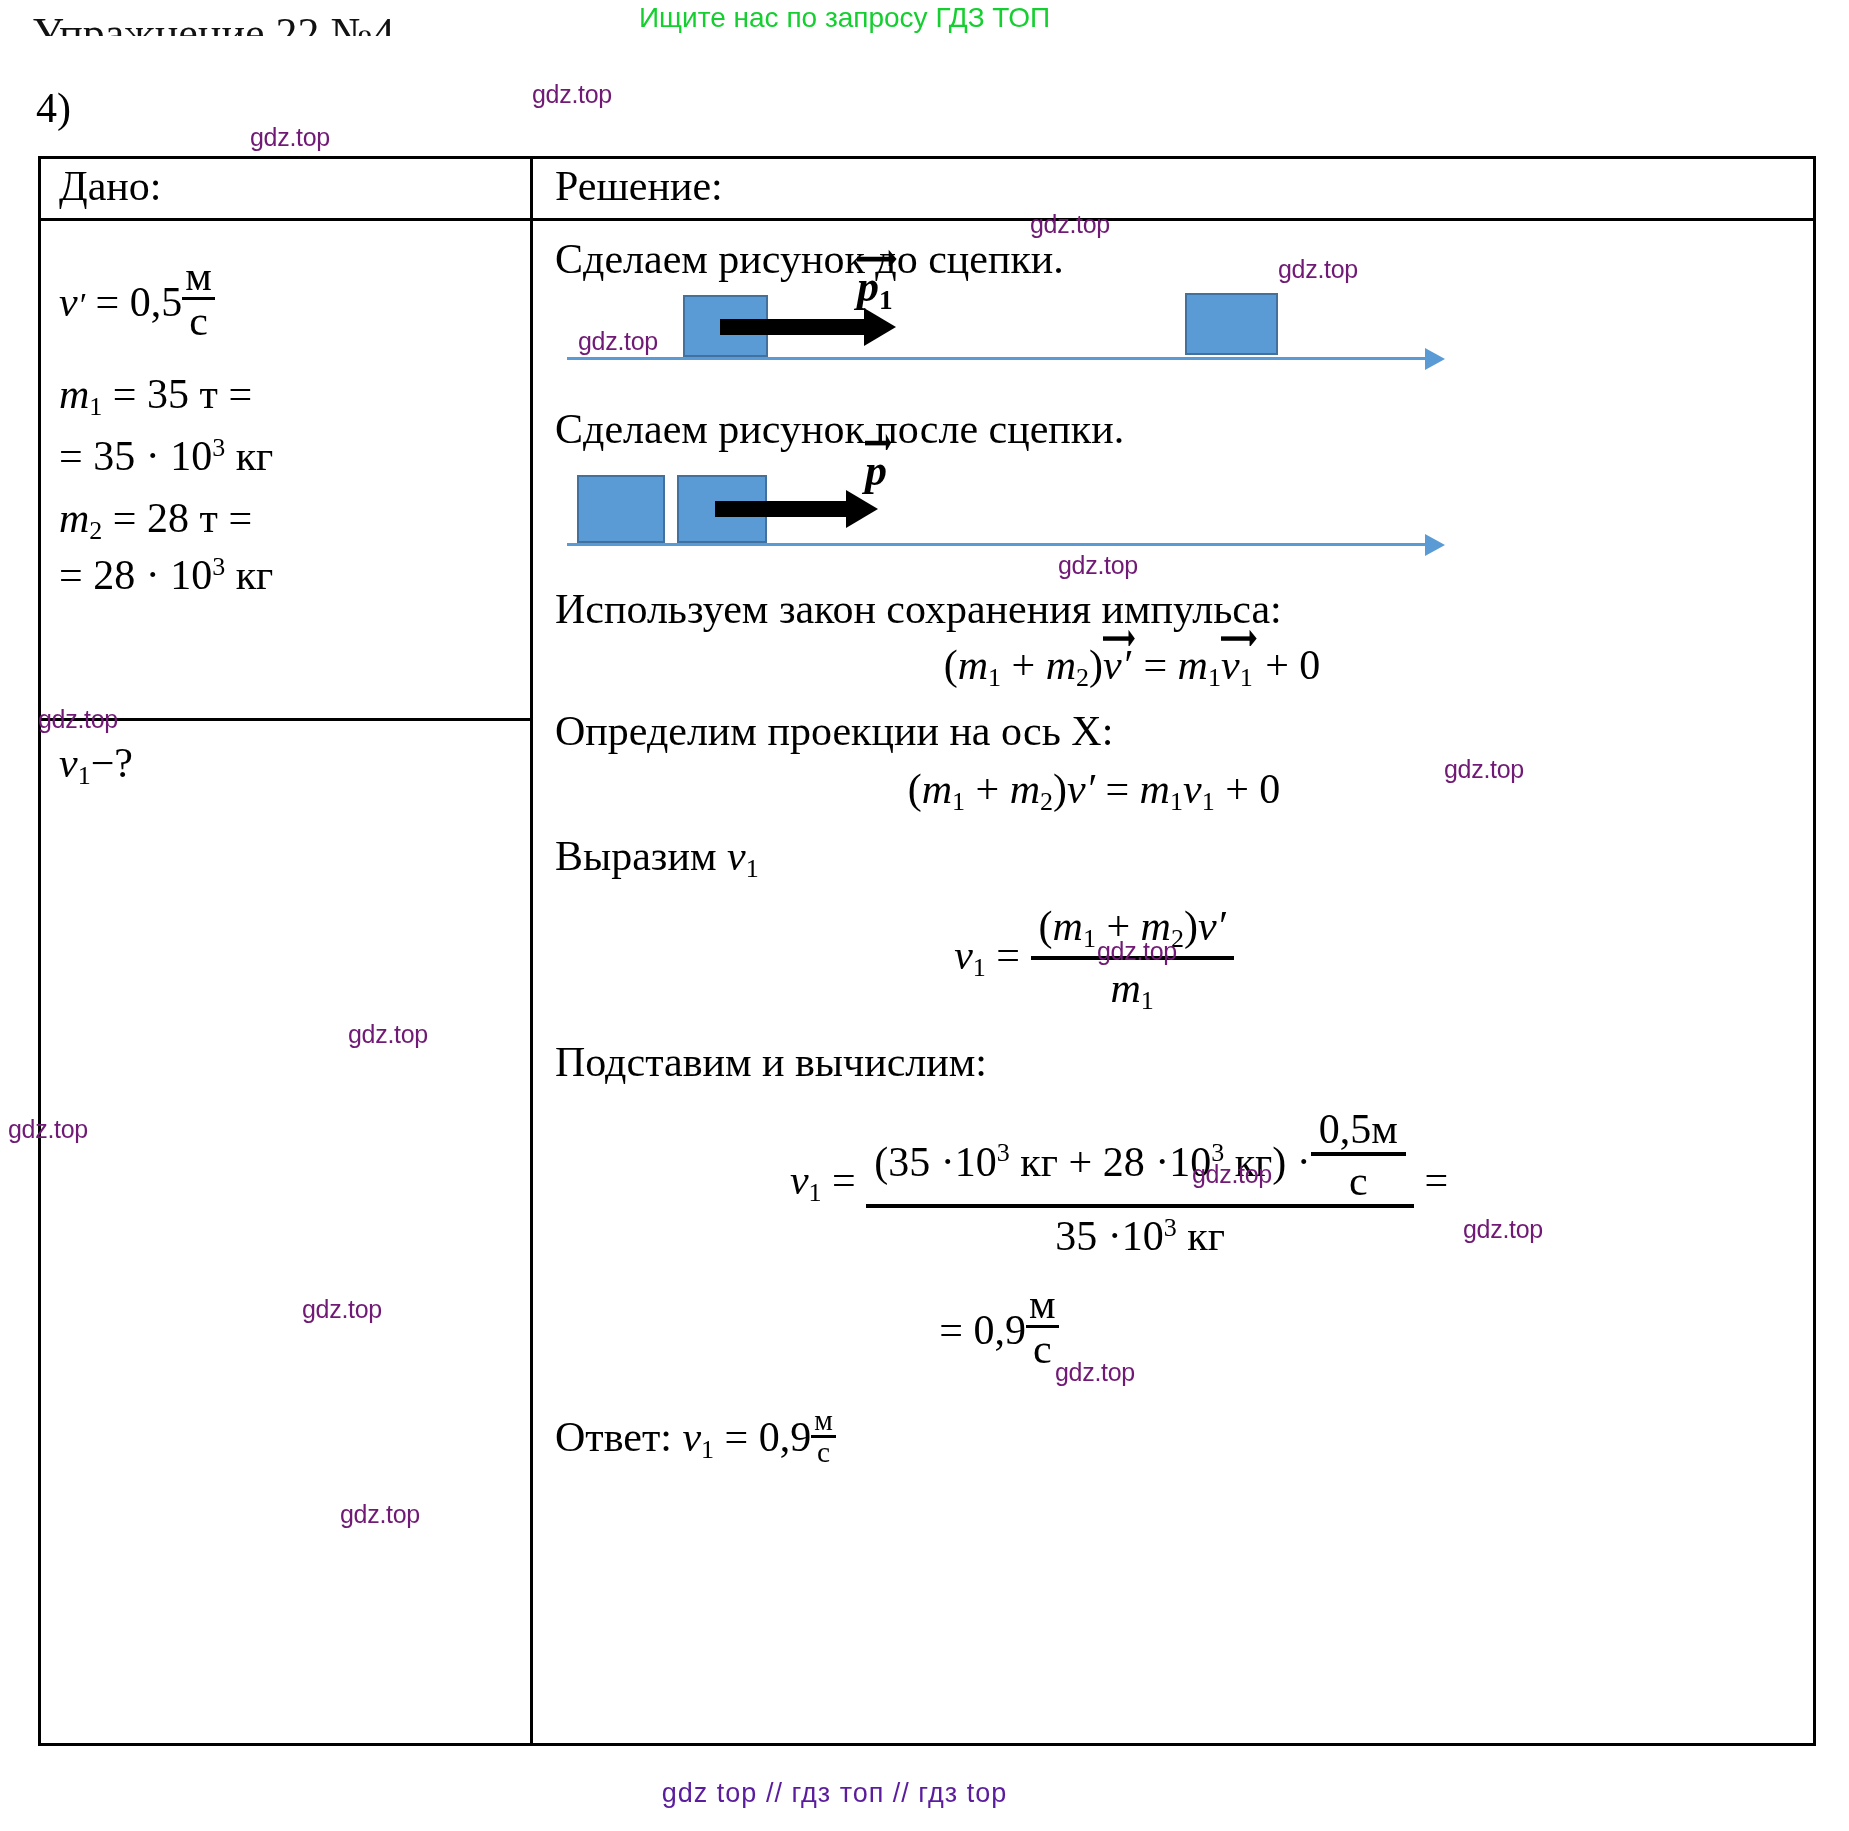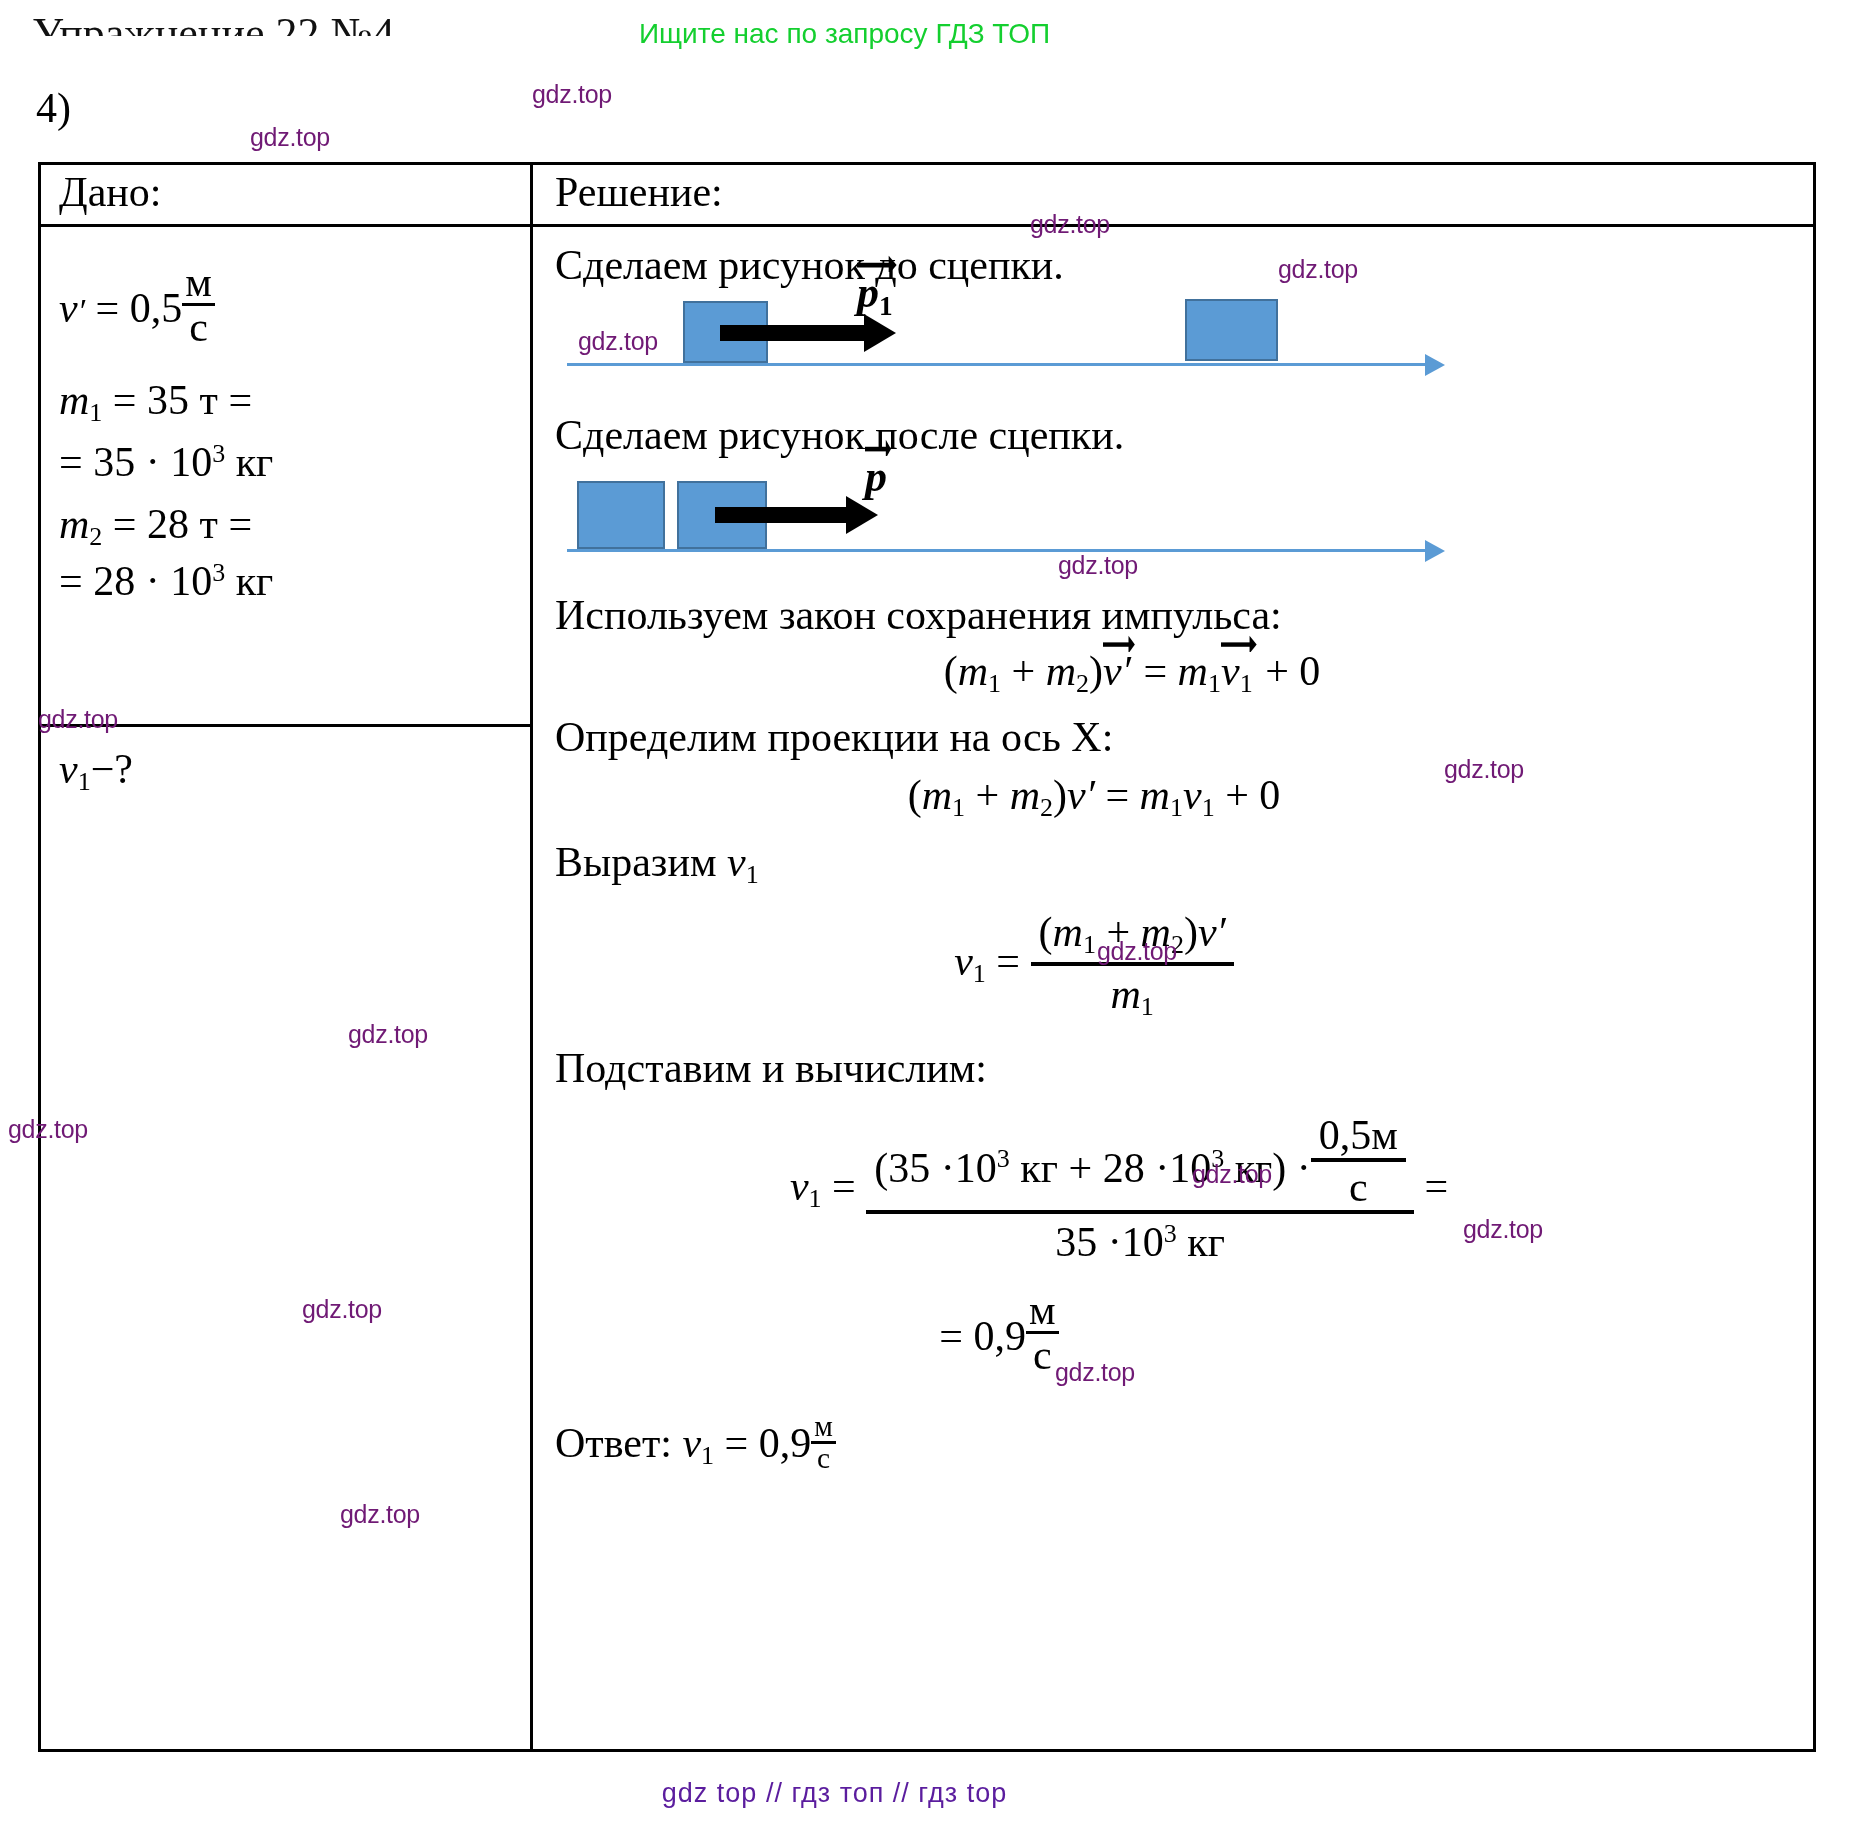--- a/index.html
+++ b/index.html
@@ -22,21 +22,21 @@
     font-family: "Liberation Sans", sans-serif;
     font-size: 25px;
     color: #701a75;
     white-space: nowrap;
     pointer-events: none;
     letter-spacing: -0.3px;
   }
 
   .banner {
     position: absolute;
-    top: 18px;
+    top: 2px;
     left: 0;
     width: 1849px;
     text-align: center;
     font-family: "Liberation Sans", sans-serif;
     font-size: 28px;
     color: #14cf2f;
     white-space: nowrap;
   }
   .banner-inner { display: inline-block; transform: translateX(-80px); }
 
@@ -70,21 +70,21 @@
     position: absolute;
     left: 36px;
     top: 84px;
     font-size: 42px;
   }
 
   
   .table {
     position: absolute;
     left: 38px;
-    top: 162px;
+    top: 156px;
     width: 1778px;
     height: 1590px;
     border: 3px solid #000;
     box-sizing: border-box;
   }
   .col-left {
     position: absolute;
     left: 0; top: 0;
     width: 492px;
     height: 100%;

